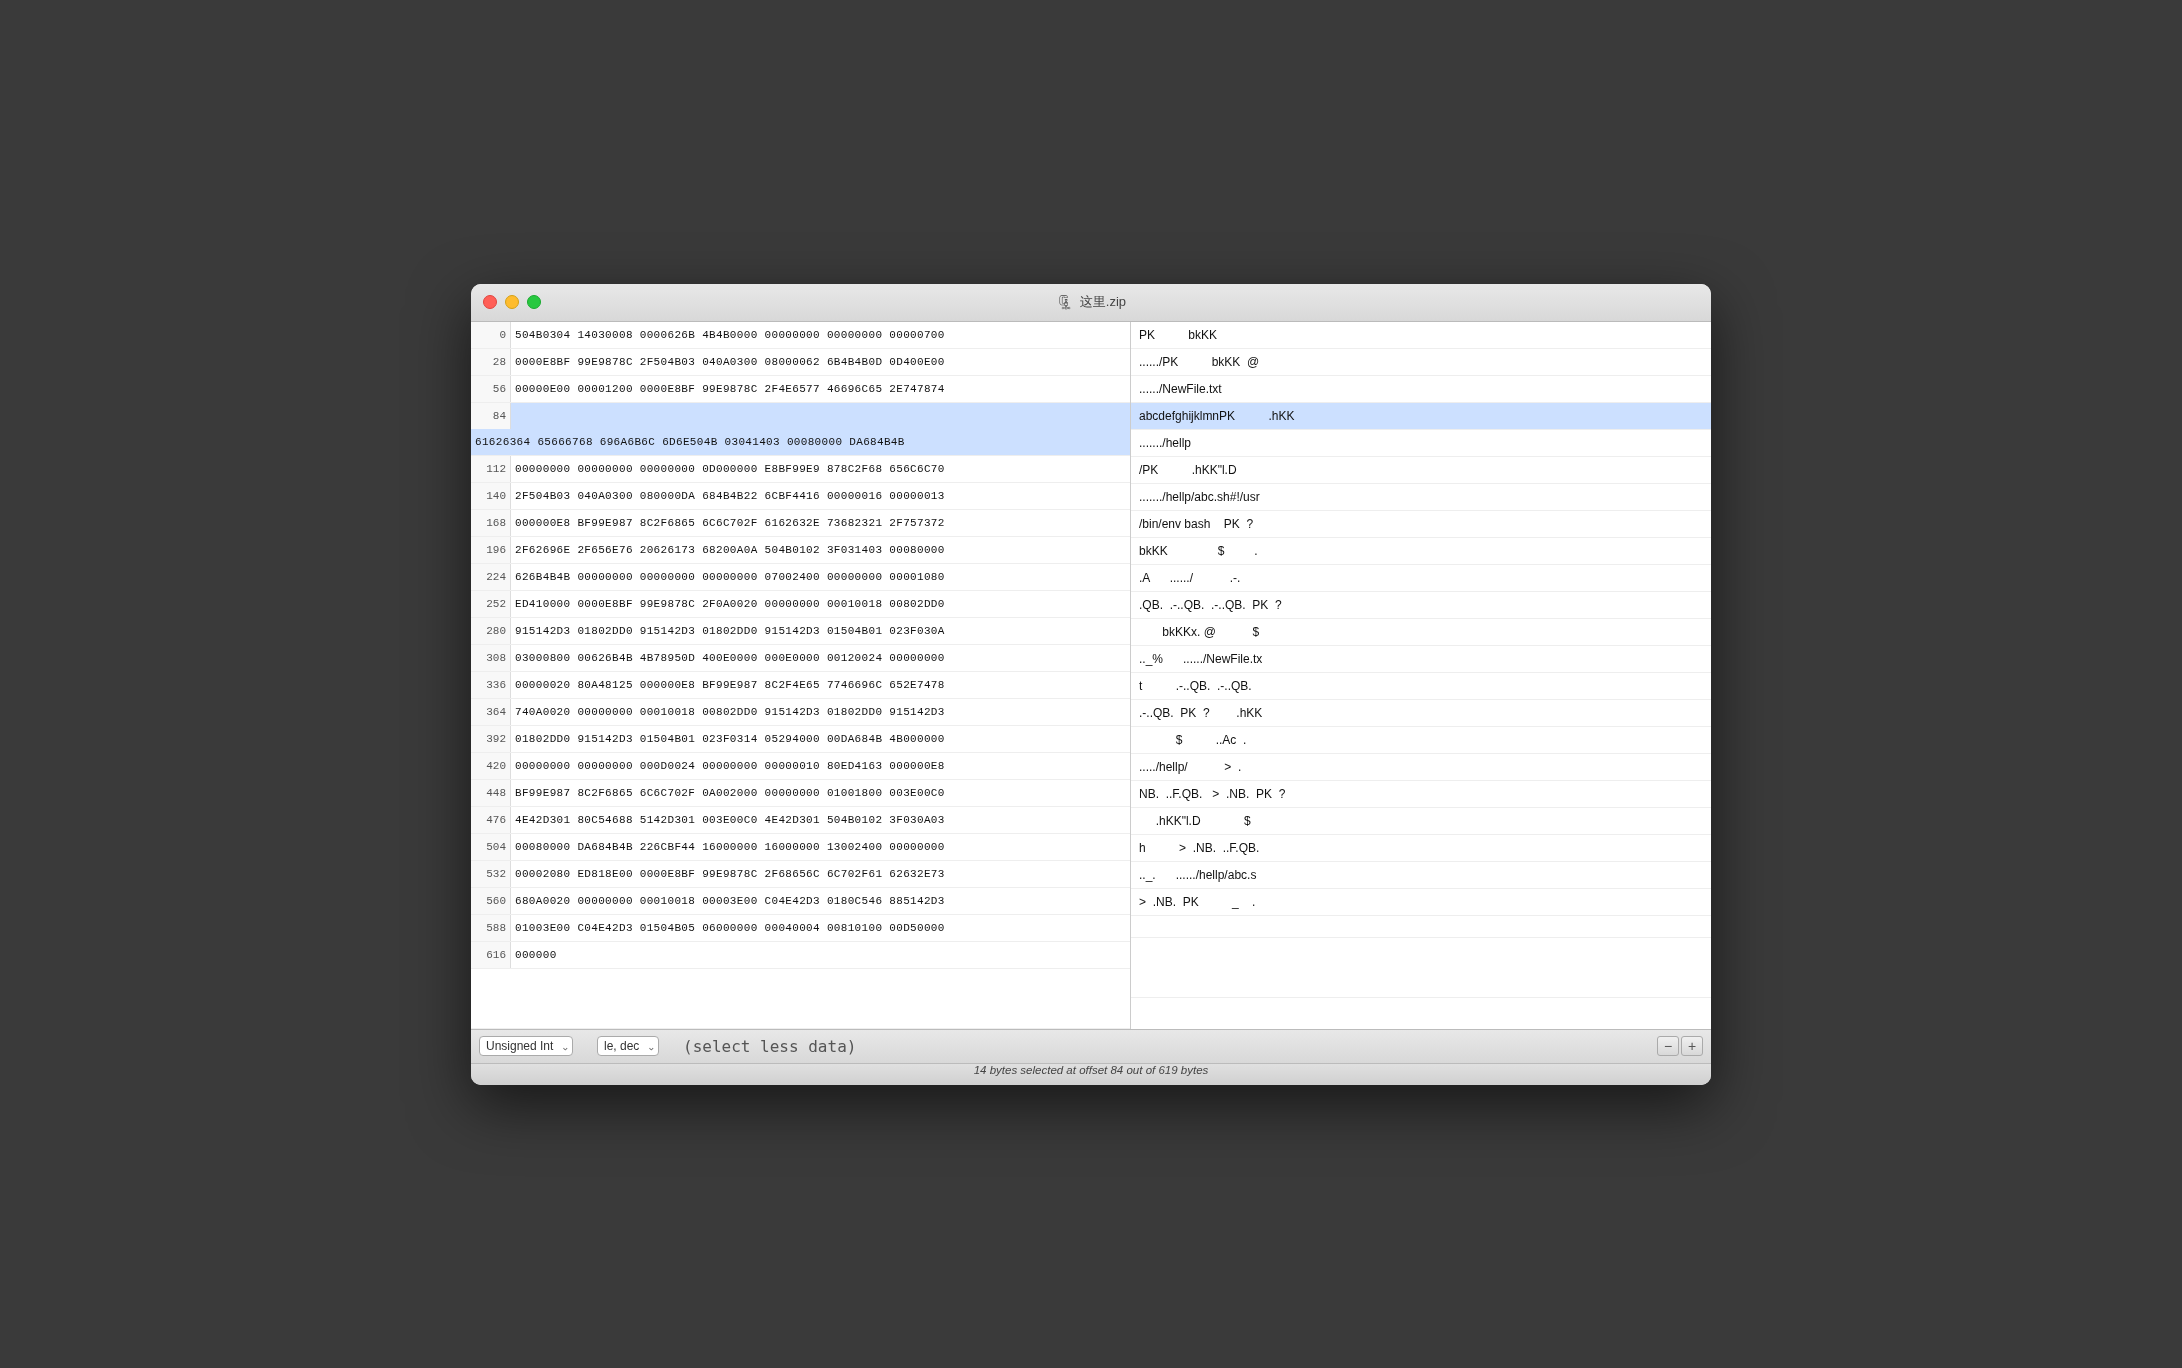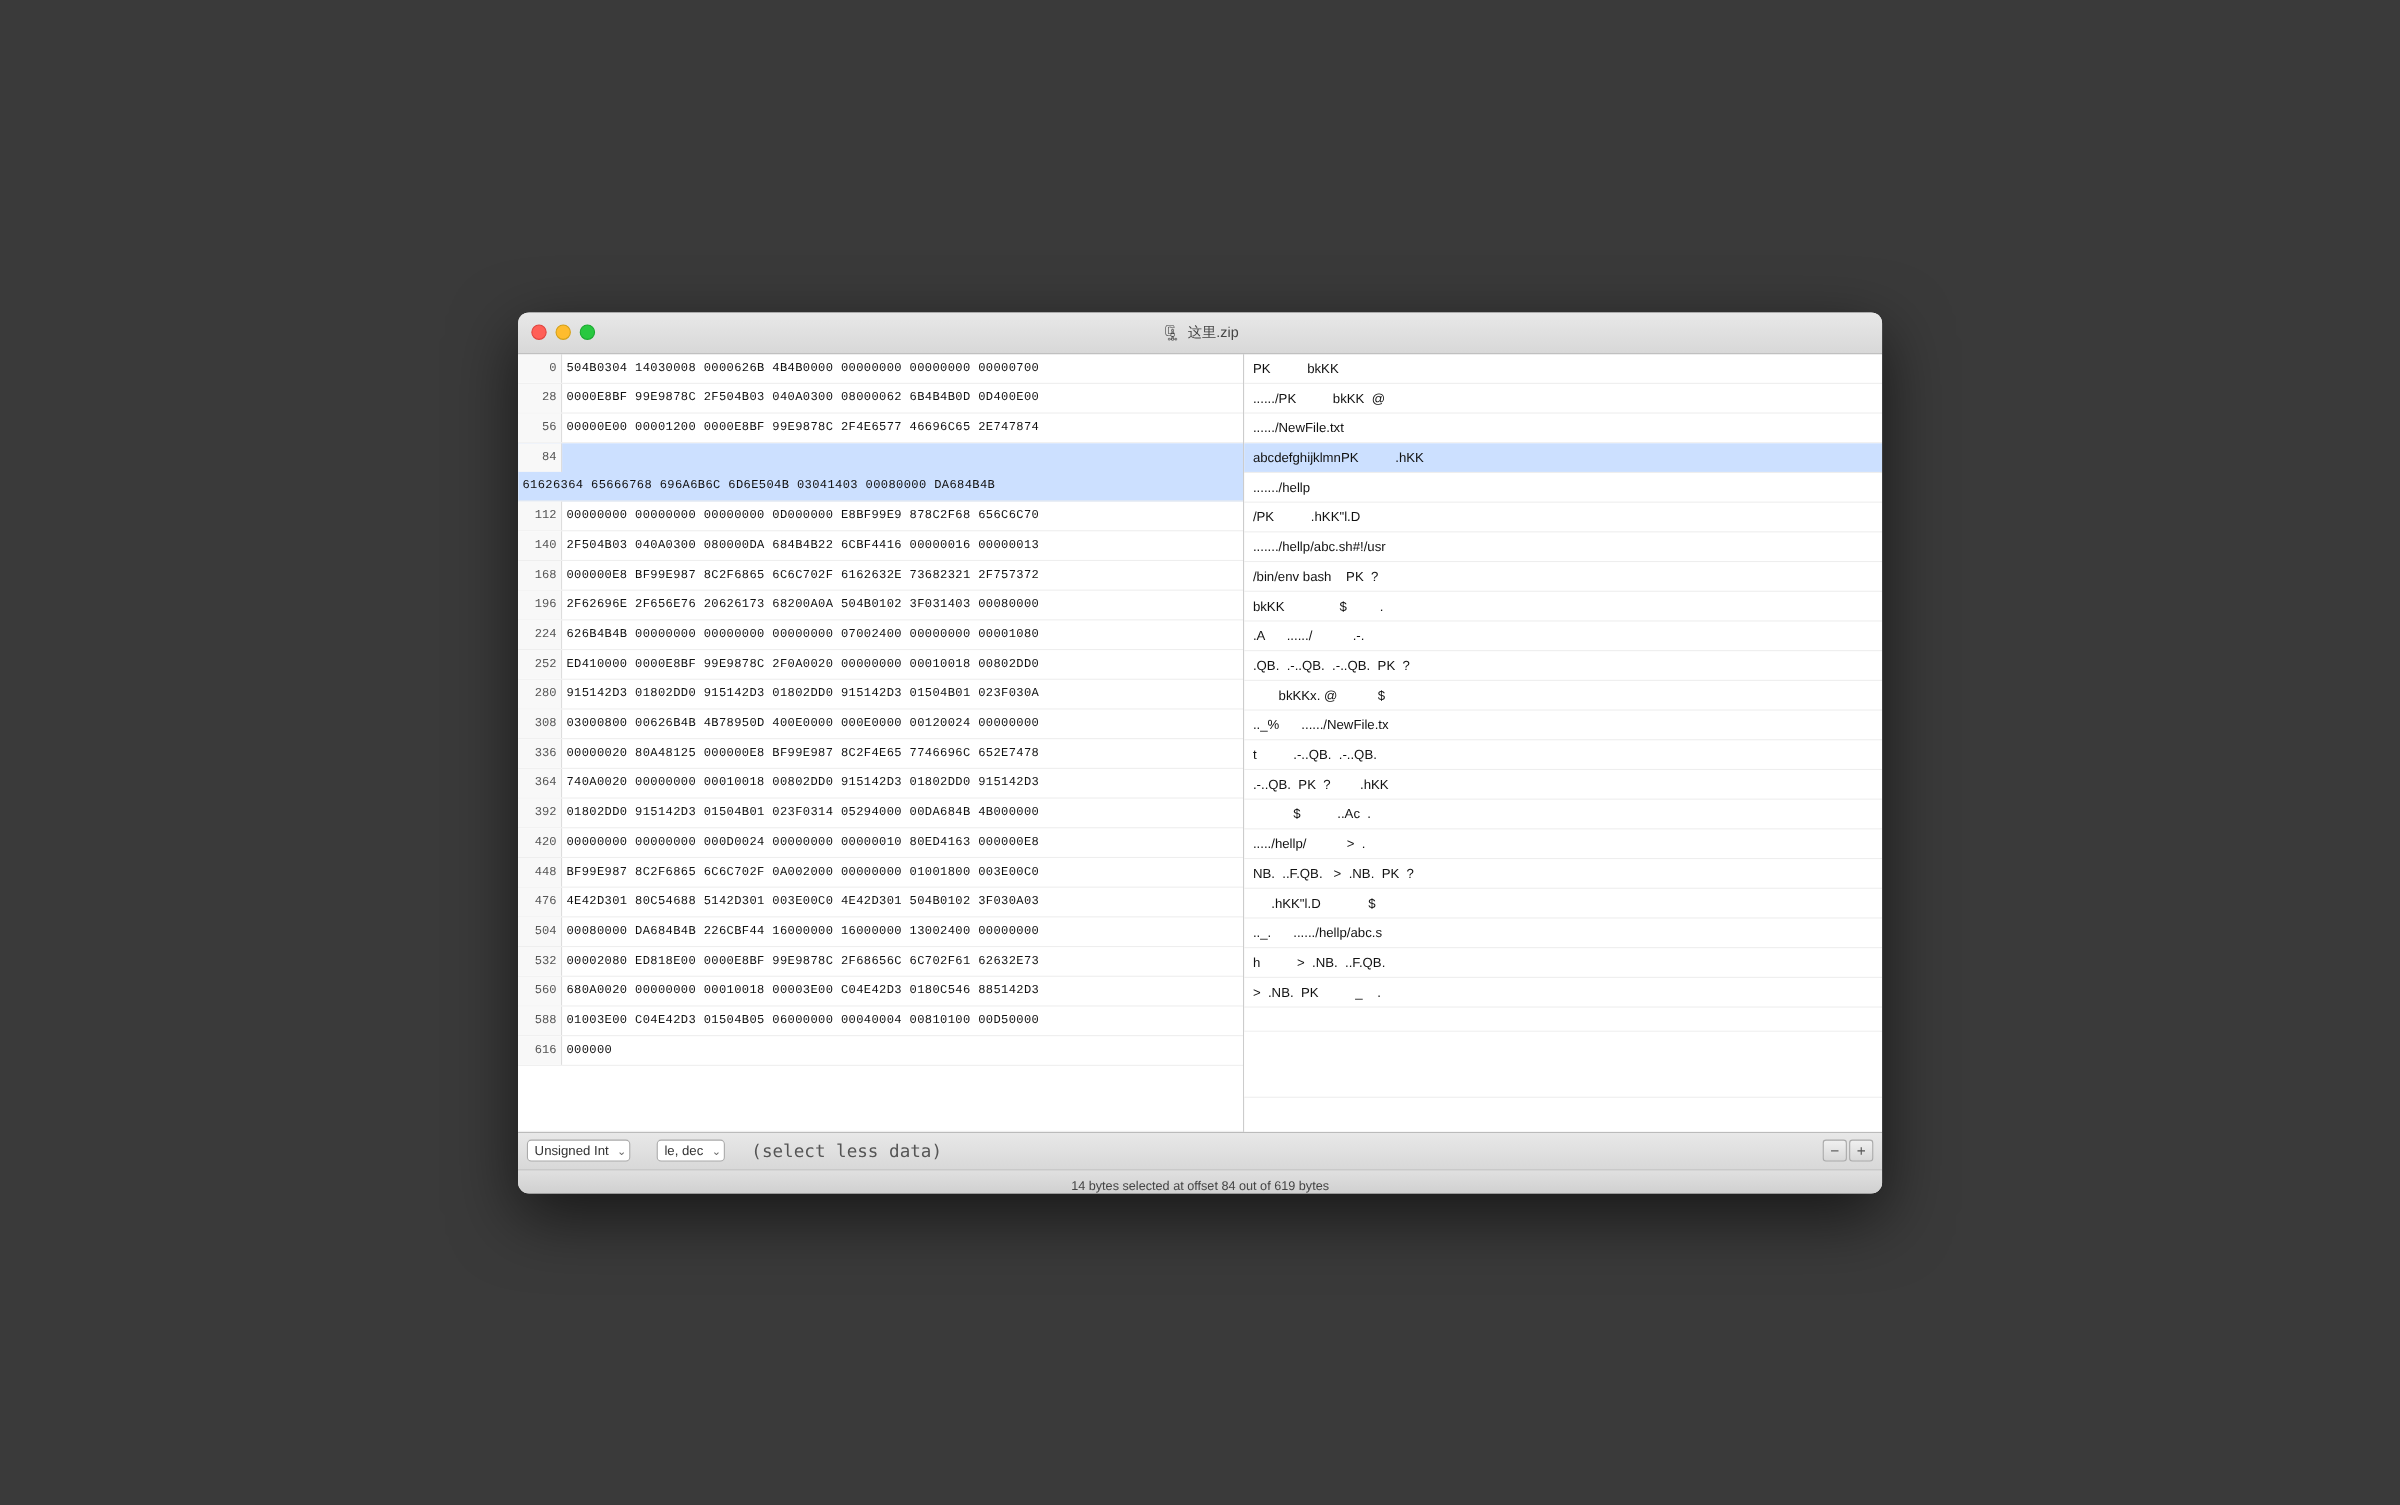--- a/index.html
+++ b/index.html
@@ -153,23 +153,24 @@
     }
     .select-info {
       font-size: 16px;
       color: #555;
       font-family: 'Menlo', 'Monaco', monospace;
     }
     .status-bar {
       background: linear-gradient(to bottom, #e0e0e0, #d0d0d0);
       border-top: 1px solid #bbb;
       display: flex;
-      align-items: flex-end;
+      align-items: flex-start;
       justify-content: center;
       height: 22px;
+      font-style: italic;
     }
     .status-text {
       font-size: 11.5px;
       color: #444;
     }
     .resize-btns {
       margin-left: auto;
       display: flex;
       gap: 2px;
     }
@@ -315,22 +316,22 @@
         <div class="text-row">.A      ....../           .-.</div>
         <div class="text-row">.QB.  .-..QB.  .-..QB.  PK  ?</div>
         <div class="text-row">       bkKKx. @           $</div>
         <div class="text-row">.._%      ....../NewFile.tx</div>
         <div class="text-row">t          .-..QB.  .-..QB.</div>
         <div class="text-row">.-..QB.  PK  ?        .hKK</div>
         <div class="text-row">           $          ..Ac  .</div>
         <div class="text-row">...../hellp/           &gt;  .</div>
         <div class="text-row">NB.  ..F.QB.   &gt;  .NB.  PK  ?</div>
         <div class="text-row">     .hKK"l.D             $</div>
+        <div class="text-row">h          &gt;  .NB.  ..F.QB.</div>
         <div class="text-row">.._.      ....../hellp/abc.s</div>
-        <div class="text-row">h          &gt;  .NB.  ..F.QB.</div>
         <div class="text-row">&gt;  .NB.  PK          _    .</div>
         <div class="text-row"></div>
         <div class="empty-area"></div>
       </div>
   </div>
 
   <div class="bottom-bar">
     <div class="select-wrapper">
       <select class="bottom-select">
         <option>Unsigned Int</option>

